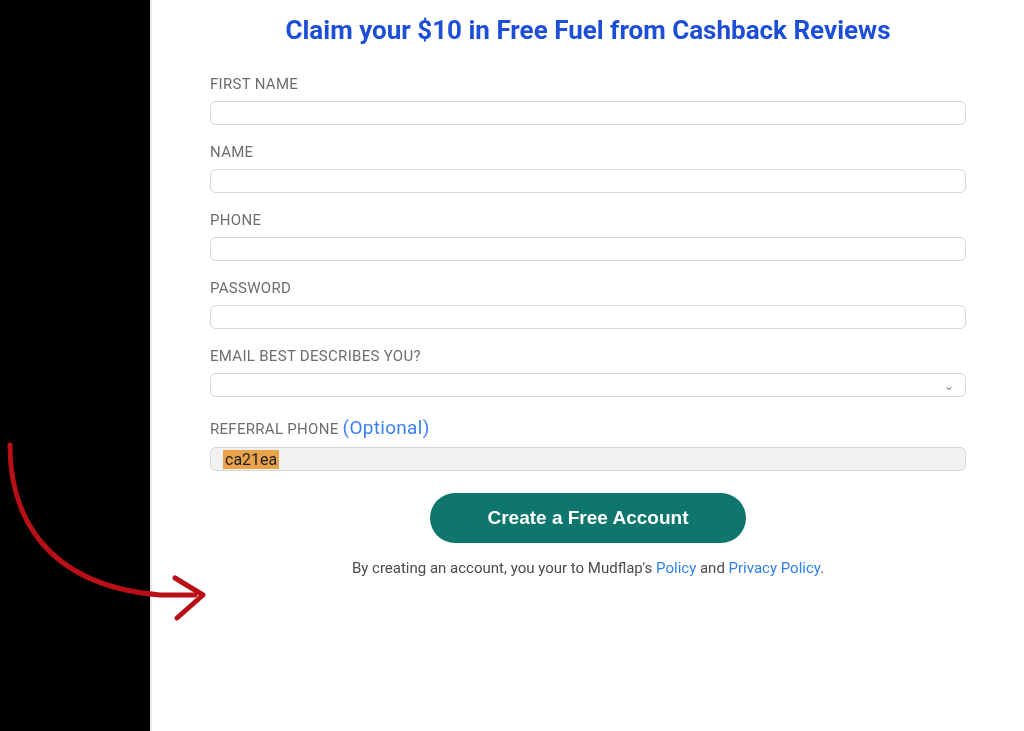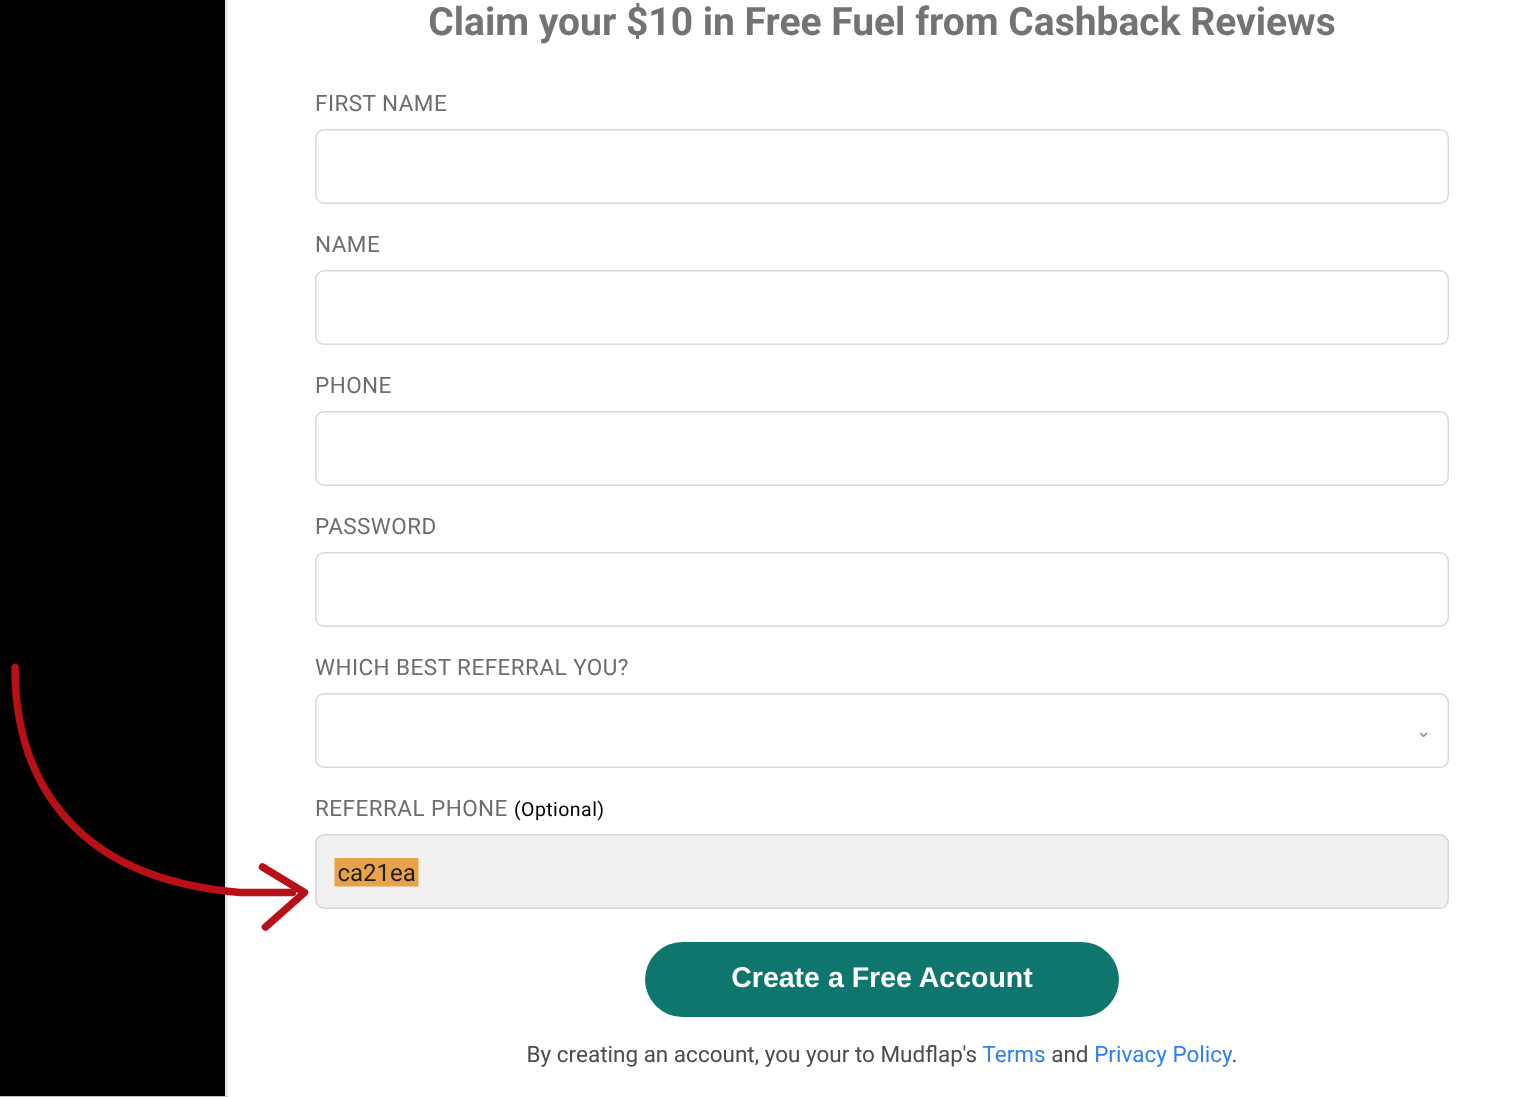--- a/index.html
+++ b/index.html
@@ -27,50 +27,50 @@
     right: 0;
     top: 0;
     bottom: 0;
     background: #fff;
     padding: 0 58px 10px 58px;
   }
   .title {
     text-align: center;
     font-size: 26px;
     font-weight: 700;
-    color: #737373;
+    color: #1d4ed8;
     margin: 0 0 30px 0;
-    padding-top: 0px;
+    padding-top: 15px;
   }
   .row {
     display: flex;
     gap: 16px;
     margin-bottom: 18px;
     align-items: center;
   }
   .field {
     flex: 1;
     display: flex;
     flex-direction: column;
   }
   .full { width: 100%; }
   .label {
     font-size: 15px;
     letter-spacing: 0.3px;
     color: #6d6d6d;
     margin-bottom: 8px;
   }
   .label .hint {
-    font-size: 13px;
-    color: #000000;
+    font-size: 19px;
+    color: #3b82f6;
     font-weight: 400;
   }
   .input, .select, .readonly {
     width: 100%;
-    height: 50px;
+    height: 24px;
     border: 1px solid #d9d9d9;
     border-radius: 6px;
     background: #fff;
     padding: 6px 12px;
     font-size: 15px;
     color: #333;
     outline: none;
   }
   .select {
     appearance: none;
@@ -171,21 +171,21 @@
 
   <div class="row">
     <div class="field full">
       <div class="label">PASSWORD</div>
       <input class="input" type="password" value="" style="">
     </div>
   </div>
 
   <div class="row">
     <div class="field full">
-      <div class="label">WHICH BEST REFERRAL YOU?</div>
+      <div class="label">EMAIL BEST DESCRIBES YOU?</div>
       <div class="select-wrap">
         <select class="select"></select>
         <span class="chev">⌄</span>
       </div>
     </div>
   </div>
 
   <div class="row" style="margin-bottom:10px;">
     <div class="field full">
       <div class="label">
@@ -195,21 +195,21 @@
         <span class="hl">ca21ea</span>
       </div>
     </div>
   </div>
 
   <div class="submit-wrap">
     <button class="submit">Create a Free Account</button>
   </div>
 
   <div class="agree">
-    <span>By creating an account, you your to Mudflap's </span><a href="#">Terms</a><span> and </span><a href="#">Privacy Policy</a><span>.</span>
+    <span>By creating an account, you your to Mudflap's </span><a href="#">Policy</a><span> and </span><a href="#">Privacy Policy</a><span>.</span>
   </div>
 
 </div>
 
 <svg class="arrow-svg" viewBox="0 0 220 220">
   <path d="M10,15 C10,80 40,155 160,165 L195,165" fill="none" stroke="#b90f17" stroke-width="5" stroke-linecap="round"></path>
   <path d="M175,148 L203,165 L177,188" fill="none" stroke="#b90f17" stroke-width="5" stroke-linecap="round" stroke-linejoin="round"></path>
 </svg>
 
 </body></html>

